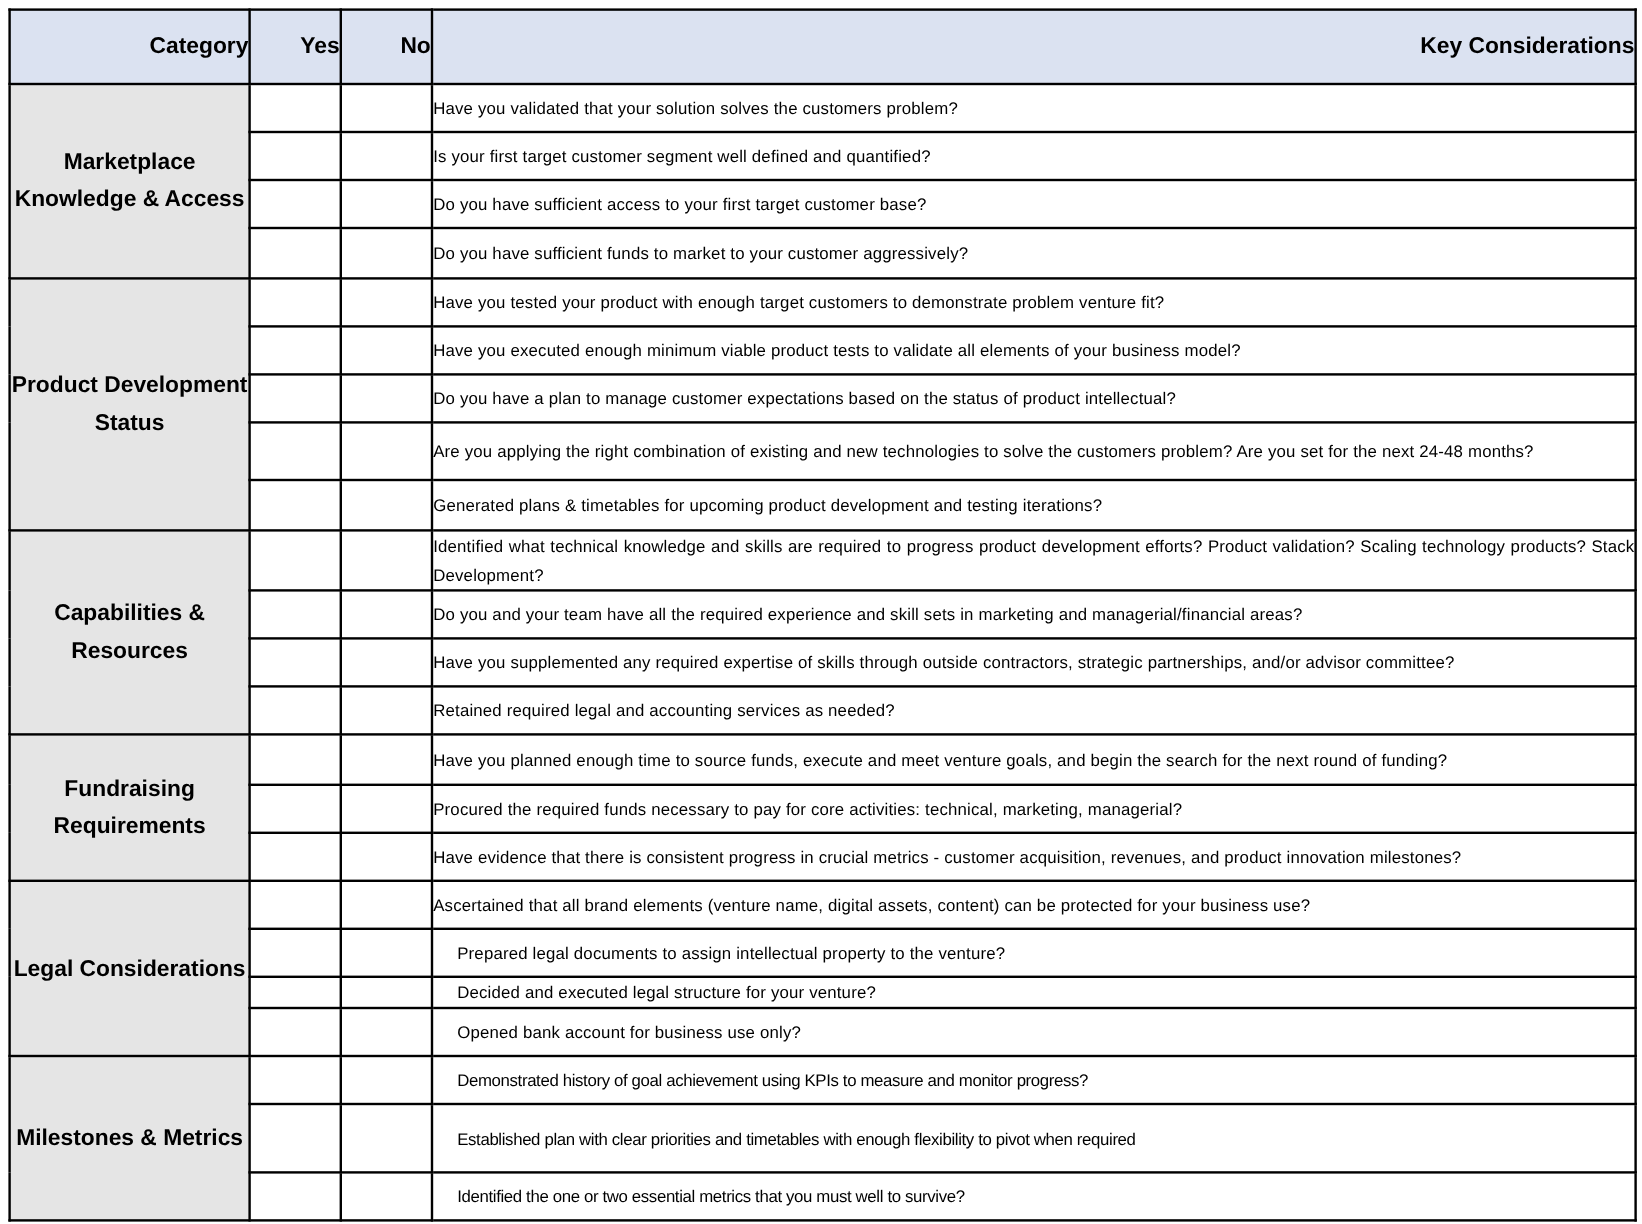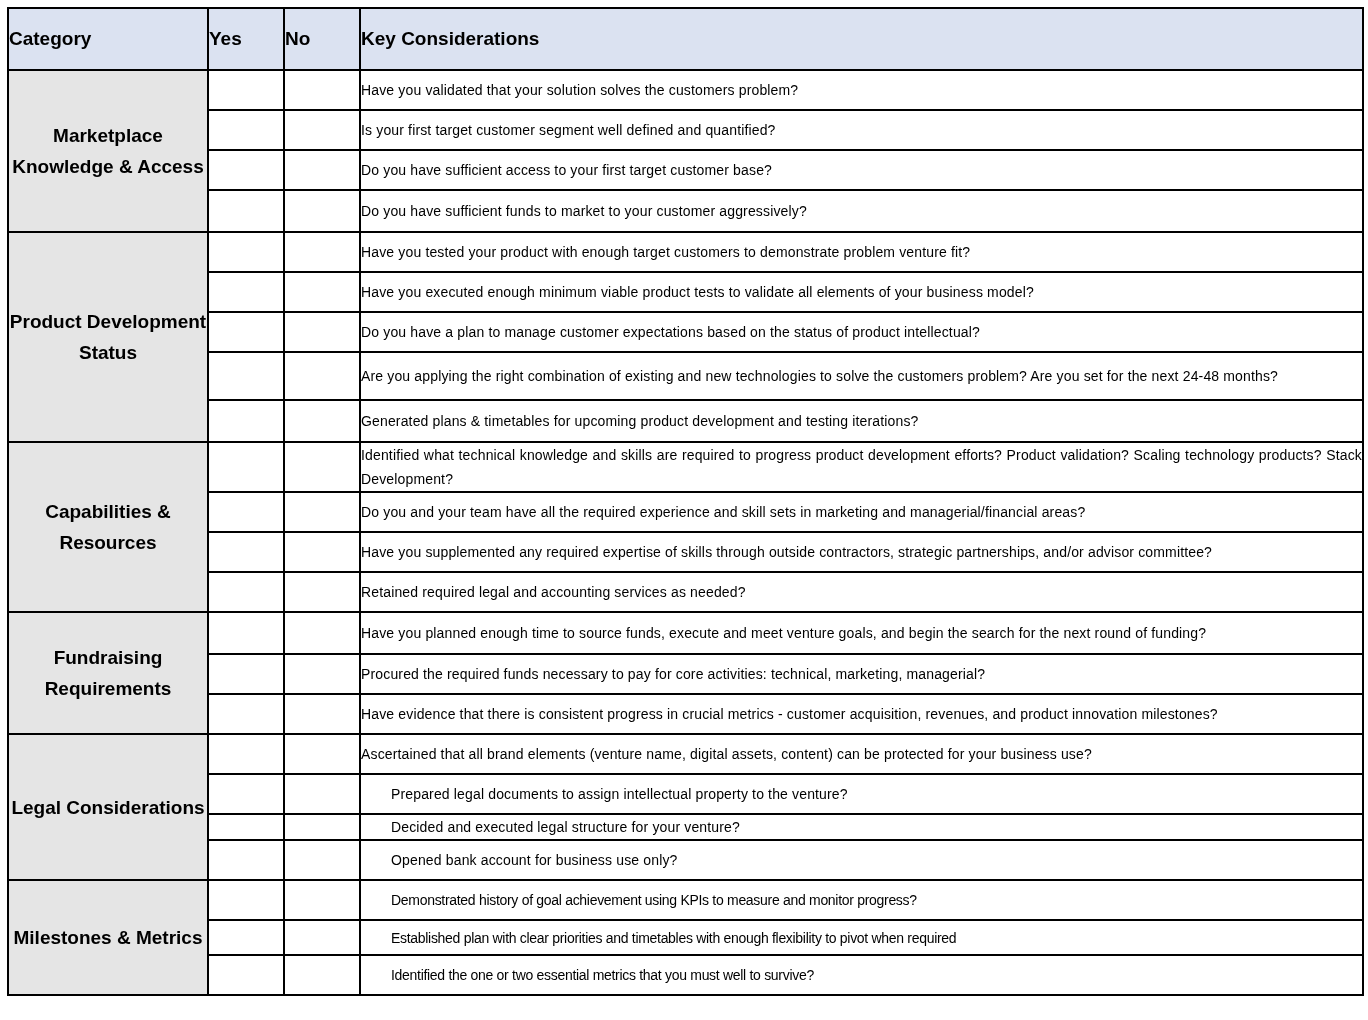--- a/index.html
+++ b/index.html
@@ -16,42 +16,42 @@
   }
   col.c-cat { width: 200px; }
   col.c-yes { width: 76px; }
   col.c-no  { width: 76px; }
   col.c-key { width: 1003px; }
   th {
     background: #dbe2f1;
     font-weight: bold;
     font-size: 19px;
     height: 60px;
-    text-align: left;
+    text-align: right;
     vertical-align: middle;
   }
   td.cat {
     background: #e5e5e5;
     font-weight: bold;
     font-size: 19px;
     text-align: center;
     vertical-align: middle;
     line-height: 31px;
     padding: 0 12px;
   }
   td.check { background: #fff; cursor: pointer; }
   td.q {
     font-size: 14px;
     line-height: 24px;
     padding: 0 9px 0 10px;
     vertical-align: middle;
     text-align: justify;
     letter-spacing: 0.15px;
   }
-  td.q.indent { padding-left: 30px; }
+  td.q.indent { padding-left: 20px; }
   td.q.narrow { letter-spacing: -0.3px; }
 </style>
 </head>
 <body>
 
 <table class="checklist">
   <colgroup>
     <col class="c-cat">
       <col class="c-yes">
       <col class="c-no">
@@ -176,21 +176,21 @@
       <td class="check"></td>
       <td class="q indent">Opened bank account for business use only?</td>
     </tr>
 
     <tr style="height:40px">
       <td class="cat" rowspan="3">Milestones &amp; Metrics</td>
       <td class="check"></td>
       <td class="check"></td>
       <td class="q indent narrow">Demonstrated  history of goal achievement using KPIs to measure and monitor progress?</td>
     </tr>
-    <tr style="height:35px">
+    <tr style="height:57px">
       <td class="check"></td>
       <td class="check"></td>
       <td class="q indent narrow">Established plan with clear priorities and timetables with enough flexibility to pivot when required</td>
     </tr>
     <tr style="height:40px">
       <td class="check"></td>
       <td class="check"></td>
       <td class="q indent narrow">Identified the one or two essential metrics that you must well to survive?</td>
     </tr>
   </tbody>

